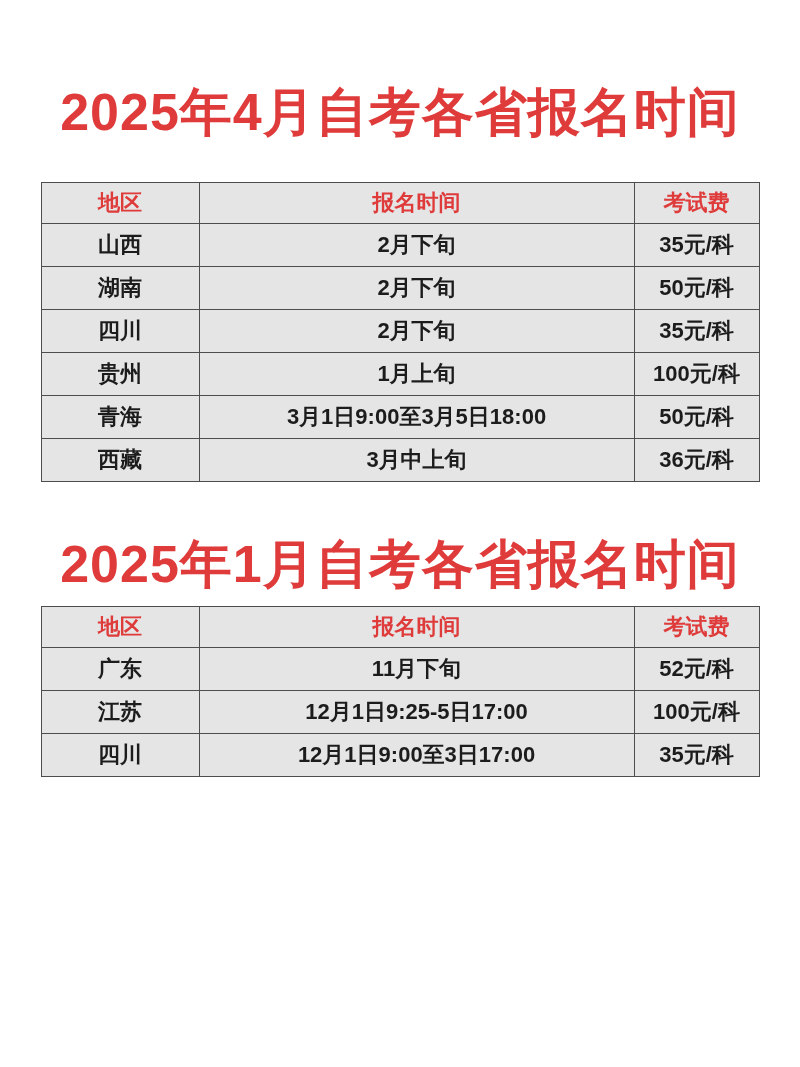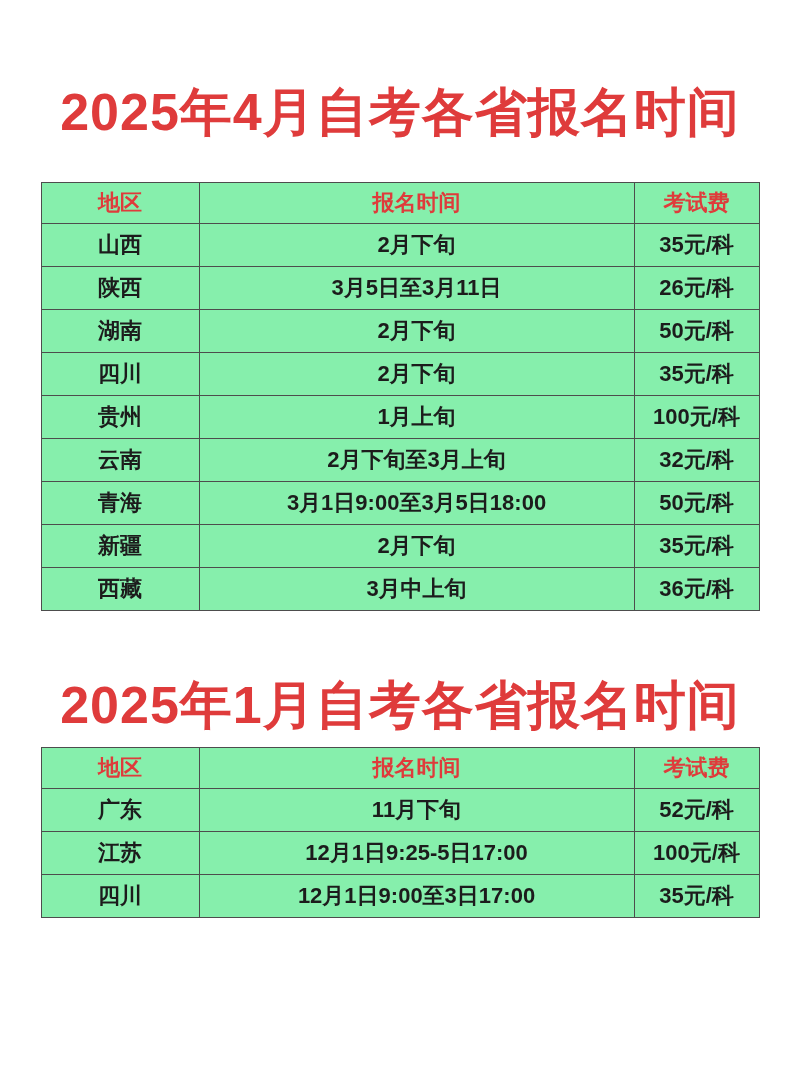--- a/index.html
+++ b/index.html
@@ -23,24 +23,24 @@
     font-weight: bold;
     text-align: center;
     line-height: 56px;
     letter-spacing: 1px;
     margin: 0;
   }
   .title-1 { padding-top: 84px; }
   .title-2 { padding-top: 50px; }
   .data-table {
     width: 718px;
-    margin: 16px auto;
+    margin: 4px auto;
     border-collapse: collapse;
     table-layout: fixed;
-    background: #86efac;
+    background: #e5e5e5;
   }
   .table-1 { margin-top: 42px; }
   .table-2 { margin-top: 14px; }
   .data-table col.col-region { width: 158px; }
   .data-table col.col-time   { width: 435px; }
   .data-table col.col-fee    { width: 125px; }
   .data-table th, .data-table td {
     border: 1px solid #4d4d4d;
     text-align: center;
     vertical-align: middle;
@@ -78,53 +78,38 @@
             <th>考试费</th>
           </tr>
         </thead>
       <tbody>
           <tr>
             <td>山西</td>
             <td>2月下旬</td>
             <td>35元/科</td>
           </tr>
           <tr>
-            <td>陕西</td>
-            <td>3月5日至3月11日</td>
-            <td>26元/科</td>
-          </tr>
-          <tr>
             <td>湖南</td>
             <td>2月下旬</td>
             <td>50元/科</td>
           </tr>
           <tr>
             <td>四川</td>
             <td>2月下旬</td>
             <td>35元/科</td>
           </tr>
           <tr>
             <td>贵州</td>
             <td>1月上旬</td>
             <td>100元/科</td>
           </tr>
           <tr>
-            <td>云南</td>
-            <td>2月下旬至3月上旬</td>
-            <td>32元/科</td>
-          </tr>
-          <tr>
             <td>青海</td>
             <td>3月1日9:00至3月5日18:00</td>
             <td>50元/科</td>
-          </tr>
-          <tr>
-            <td>新疆</td>
-            <td>2月下旬</td>
-            <td>35元/科</td>
           </tr>
           <tr>
             <td>西藏</td>
             <td>3月中上旬</td>
             <td>36元/科</td>
           </tr>
         </tbody>
     </table>
   </section>
 

